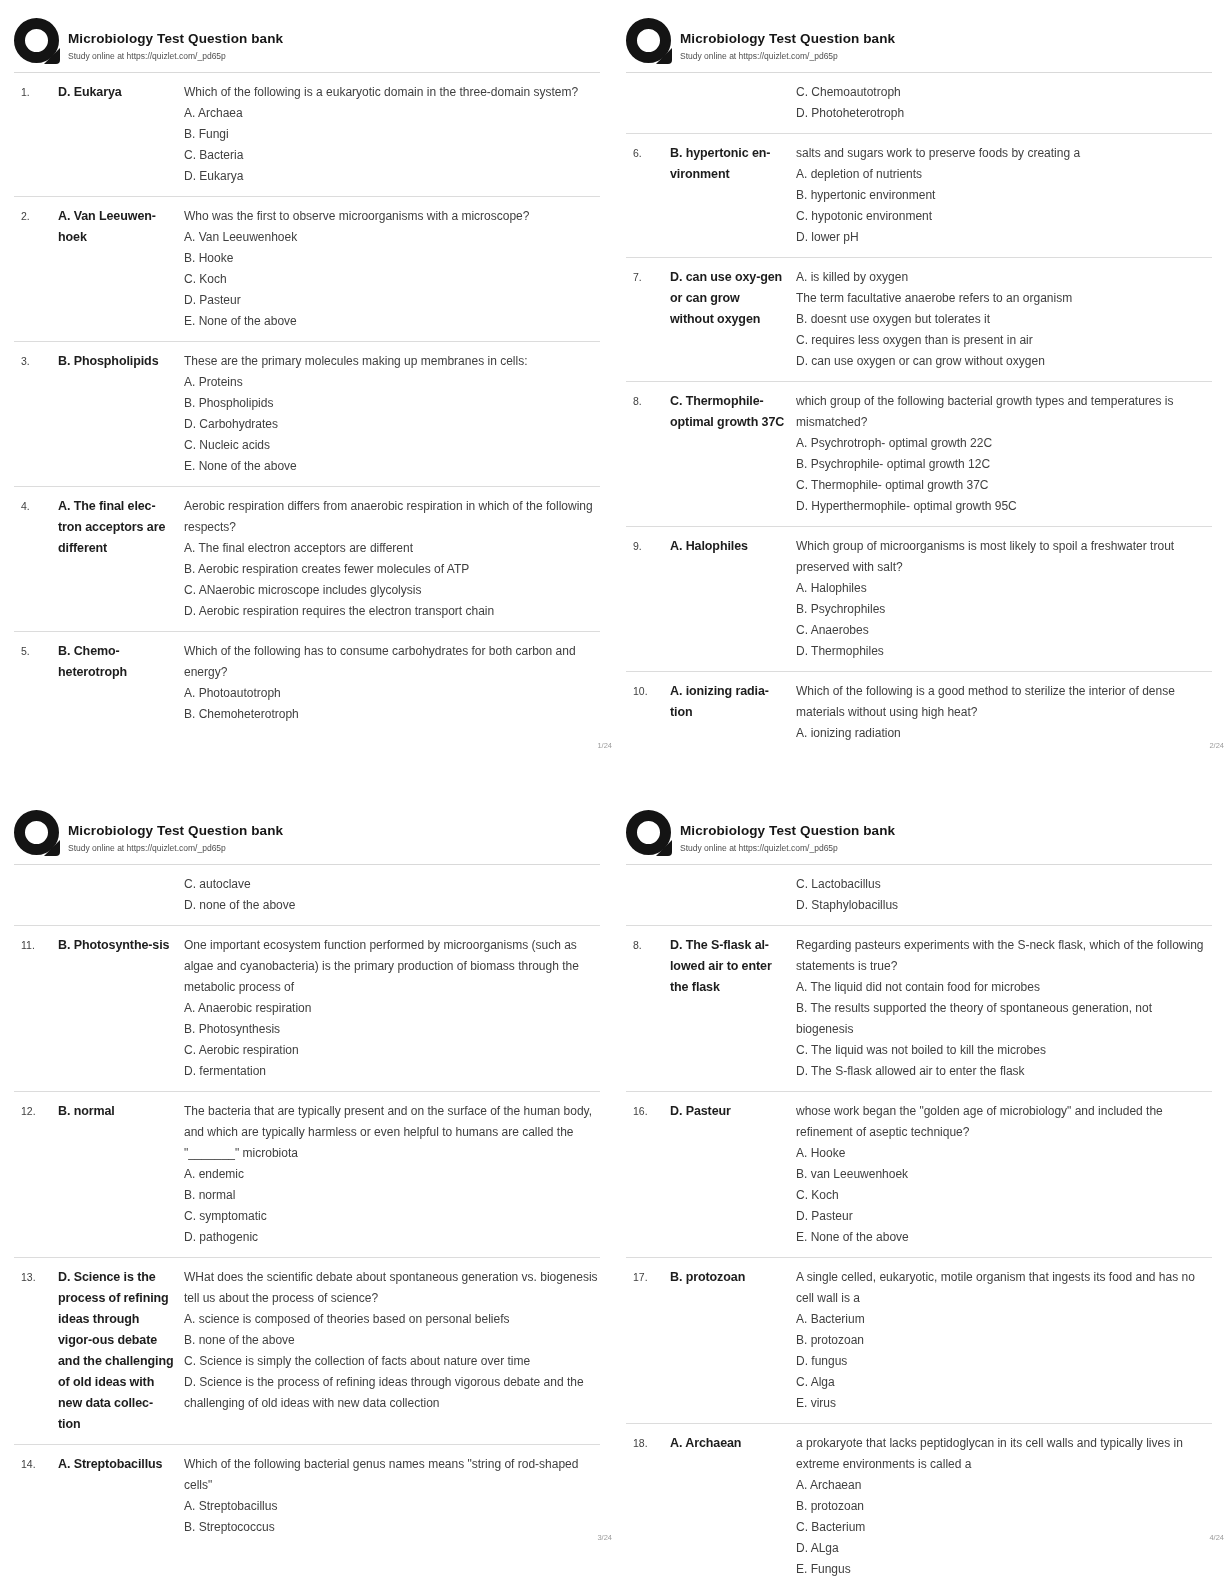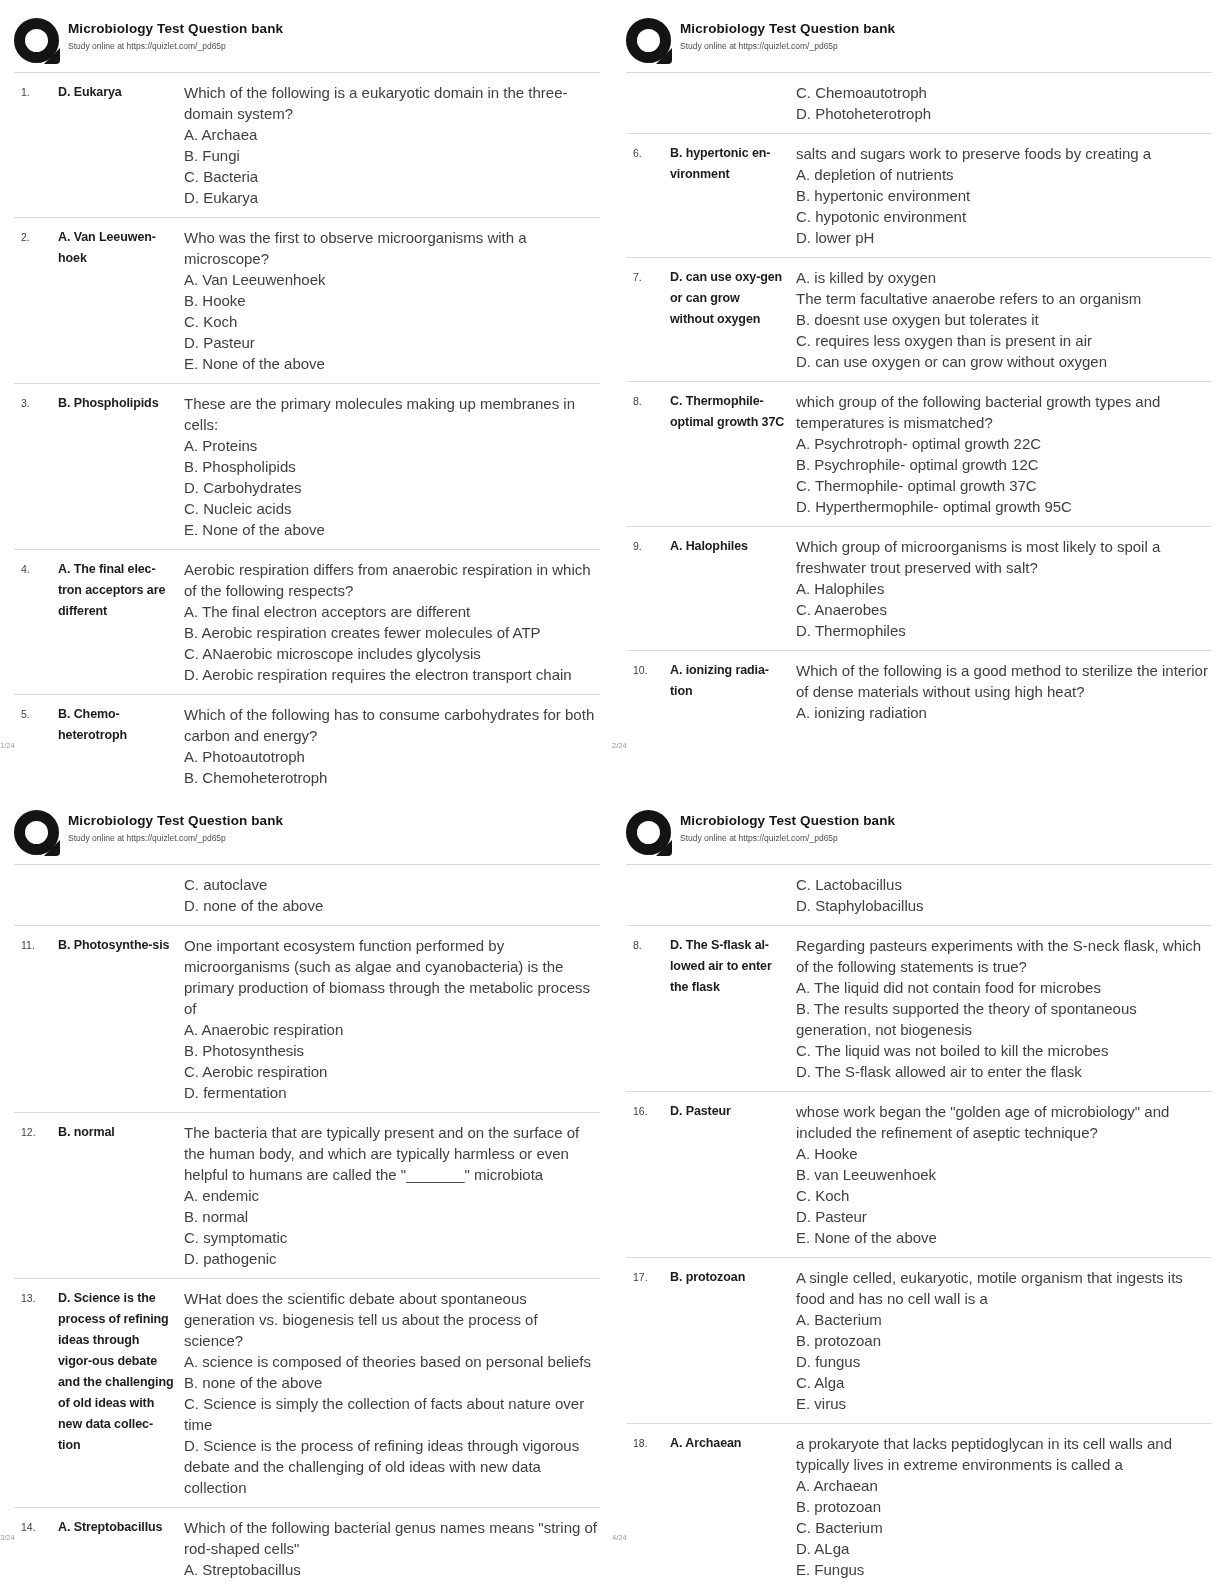--- a/index.html
+++ b/index.html
@@ -4,32 +4,32 @@
 <style>
   html,body{margin:0;padding:0;background:#ffffff;}
   body{font-family:"Liberation Sans","DejaVu Sans",sans-serif;color:#3f3f3f;}
   #sheet{width:1224px;height:1584px;display:grid;grid-template-columns:612px 612px;grid-template-rows:792px 792px;background:#ffffff;}
   .page{position:relative;box-sizing:border-box;width:612px;height:792px;padding:18px 12px 0 14px;overflow:hidden;background:#ffffff;}
   
   .header{display:flex;align-items:flex-start;gap:9px;padding-bottom:9px;border-bottom:1px solid #d9d9d9;}
   .logo{position:relative;width:45px;height:45px;flex:0 0 auto;}
   .ring{position:absolute;inset:0;border:11px solid #141414;border-radius:50%;box-sizing:border-box;}
   .tail{position:absolute;right:-1px;bottom:-1px;width:16px;height:16px;background:#141414;clip-path:polygon(100% 0,100% 100%,0 100%);border-radius:0 0 4px 0;}
-  .htext{margin-top:2px;}
+  .htext{margin-top:12px;}
   .title{font-size:13.5px;font-weight:bold;color:#161616;line-height:17px;letter-spacing:.1px;}
   .subtitle{font-size:8.5px;color:#4f4f4f;margin-top:4px;}
   
   .block{display:grid;grid-template-columns:34px 116px 1fr;column-gap:10px;padding:9px 0;}
   .block + .block{border-top:1px solid #dcdcdc;}
   .num{font-size:10.5px;line-height:21px;color:#3f3f3f;padding-left:7px;}
   .term{font-size:12.5px;line-height:21px;font-weight:bold;color:#1d1d1d;letter-spacing:-0.1px;}
-  .def{font-size:15px;line-height:21px;color:#3f3f3f;}
+  .def{font-size:12px;line-height:21px;color:#3f3f3f;}
   .line{min-height:21px;}
   
-  .footer{position:absolute;bottom:42px;left:0;right:0;text-align:left;font-size:7.5px;color:#9b9b9b;}
+  .footer{position:absolute;bottom:42px;left:0;right:0;text-align:right;font-size:7.5px;color:#9b9b9b;}
 </style>
 </head>
 <body>
 
 <div id="sheet">
   <div class="page">
     <div class="header">
       <div class="logo">
         <div class="ring"></div>
         <div class="tail"></div>
@@ -159,20 +159,21 @@
             <div class="line">D. Hyperthermophile- optimal growth 95C</div>
           </div>
   </div>
 
   <div class="block">
     <div class="num">9.</div>
     <div class="term">A. Halophiles</div>
     <div class="def">
             <div class="line">Which group of microorganisms is most likely to spoil a freshwater trout preserved with salt?</div>
             <div class="line">A. Halophiles</div>
+            <div class="line">B. Psychrophiles</div>
             <div class="line">C. Anaerobes</div>
             <div class="line">D. Thermophiles</div>
           </div>
   </div>
 
   <div class="block">
     <div class="num">10.</div>
     <div class="term">A. ionizing radia-tion</div>
     <div class="def">
             <div class="line">Which of the following is a good method to sterilize the interior of dense materials without using high heat?</div>

